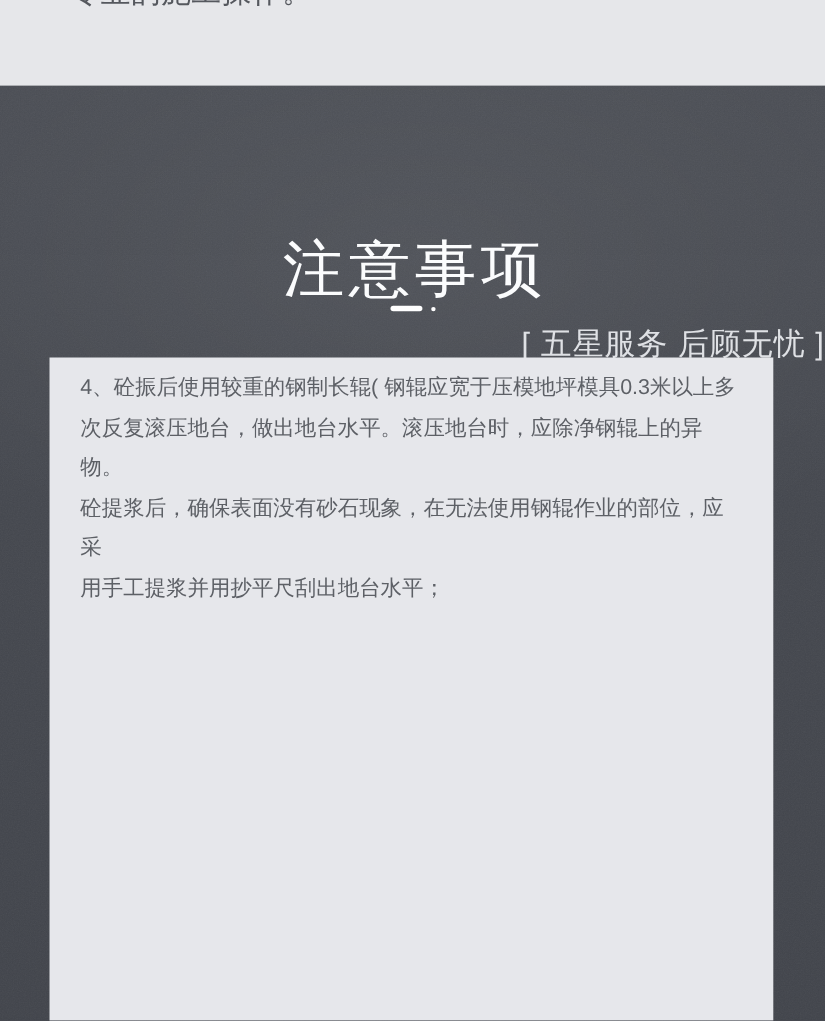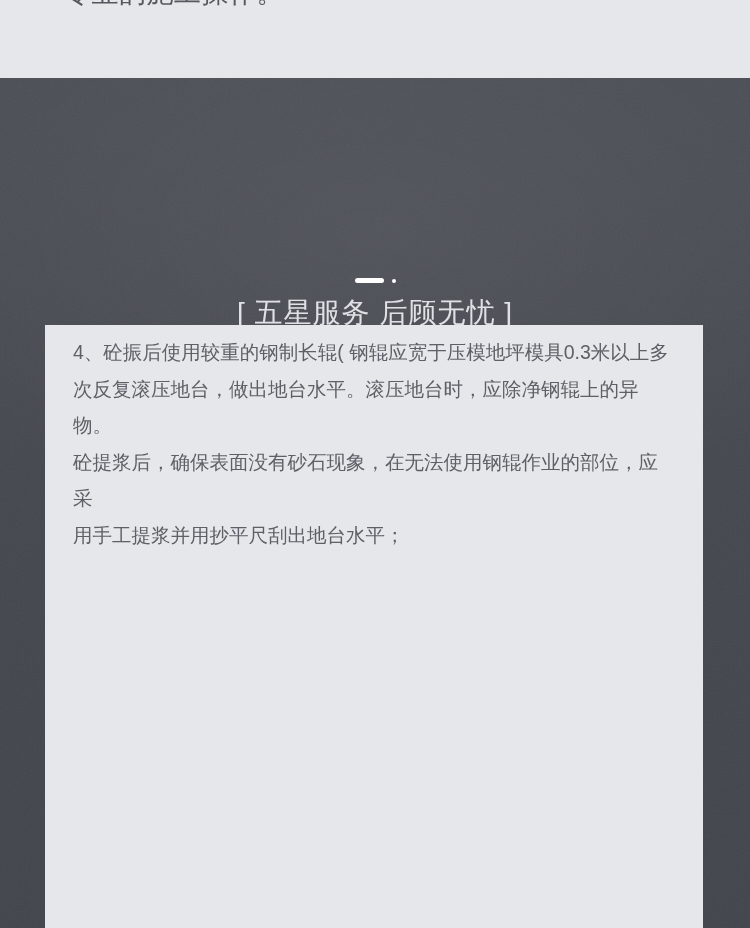--- a/index.html
+++ b/index.html
@@ -63,21 +63,21 @@
     letter-spacing: 4px;
     padding-left: 4px;
     box-sizing: border-box;
     color: #fbfcfd;
     line-height: 1.2;
   }
   .hero-subtitle {
     position: absolute;
     left: 0; top: 217px;
     width: 750px;
-    text-align: center;
+    text-align: right;
     font-size: 28px;
     font-weight: 300;
     letter-spacing: 1px;
     color: #dfe1e5;
     line-height: 1.25;
   }
   .divider {
     position: absolute;
     left: 0; top: 200px;
     width: 750px;
@@ -128,20 +128,21 @@
 
   <div class="hero">
     <svg class="noise" xmlns="http://www.w3.org/2000/svg" width="750" height="850">
       <filter id="grain">
         <feTurbulence type="fractalNoise" baseFrequency="0.9" numOctaves="2" stitchTiles="stitch"></feTurbulence>
         <feColorMatrix type="saturate" values="0"></feColorMatrix>
       </filter>
       <rect width="100%" height="100%" filter="url(#grain)"></rect>
     </svg>
 
+    <div class="hero-title">注意事项</div>
 
     <div class="hero-subtitle">[ 五星服务 后顾无忧 ]</div>
 
     <div class="divider">
       <span class="bar"></span>
       <span class="dot"></span>
     </div>
 
     <div class="notice-card">
       <p>4、砼振后使用较重的钢制长辊( 钢辊应宽于压模地坪模具0.3米以上多

